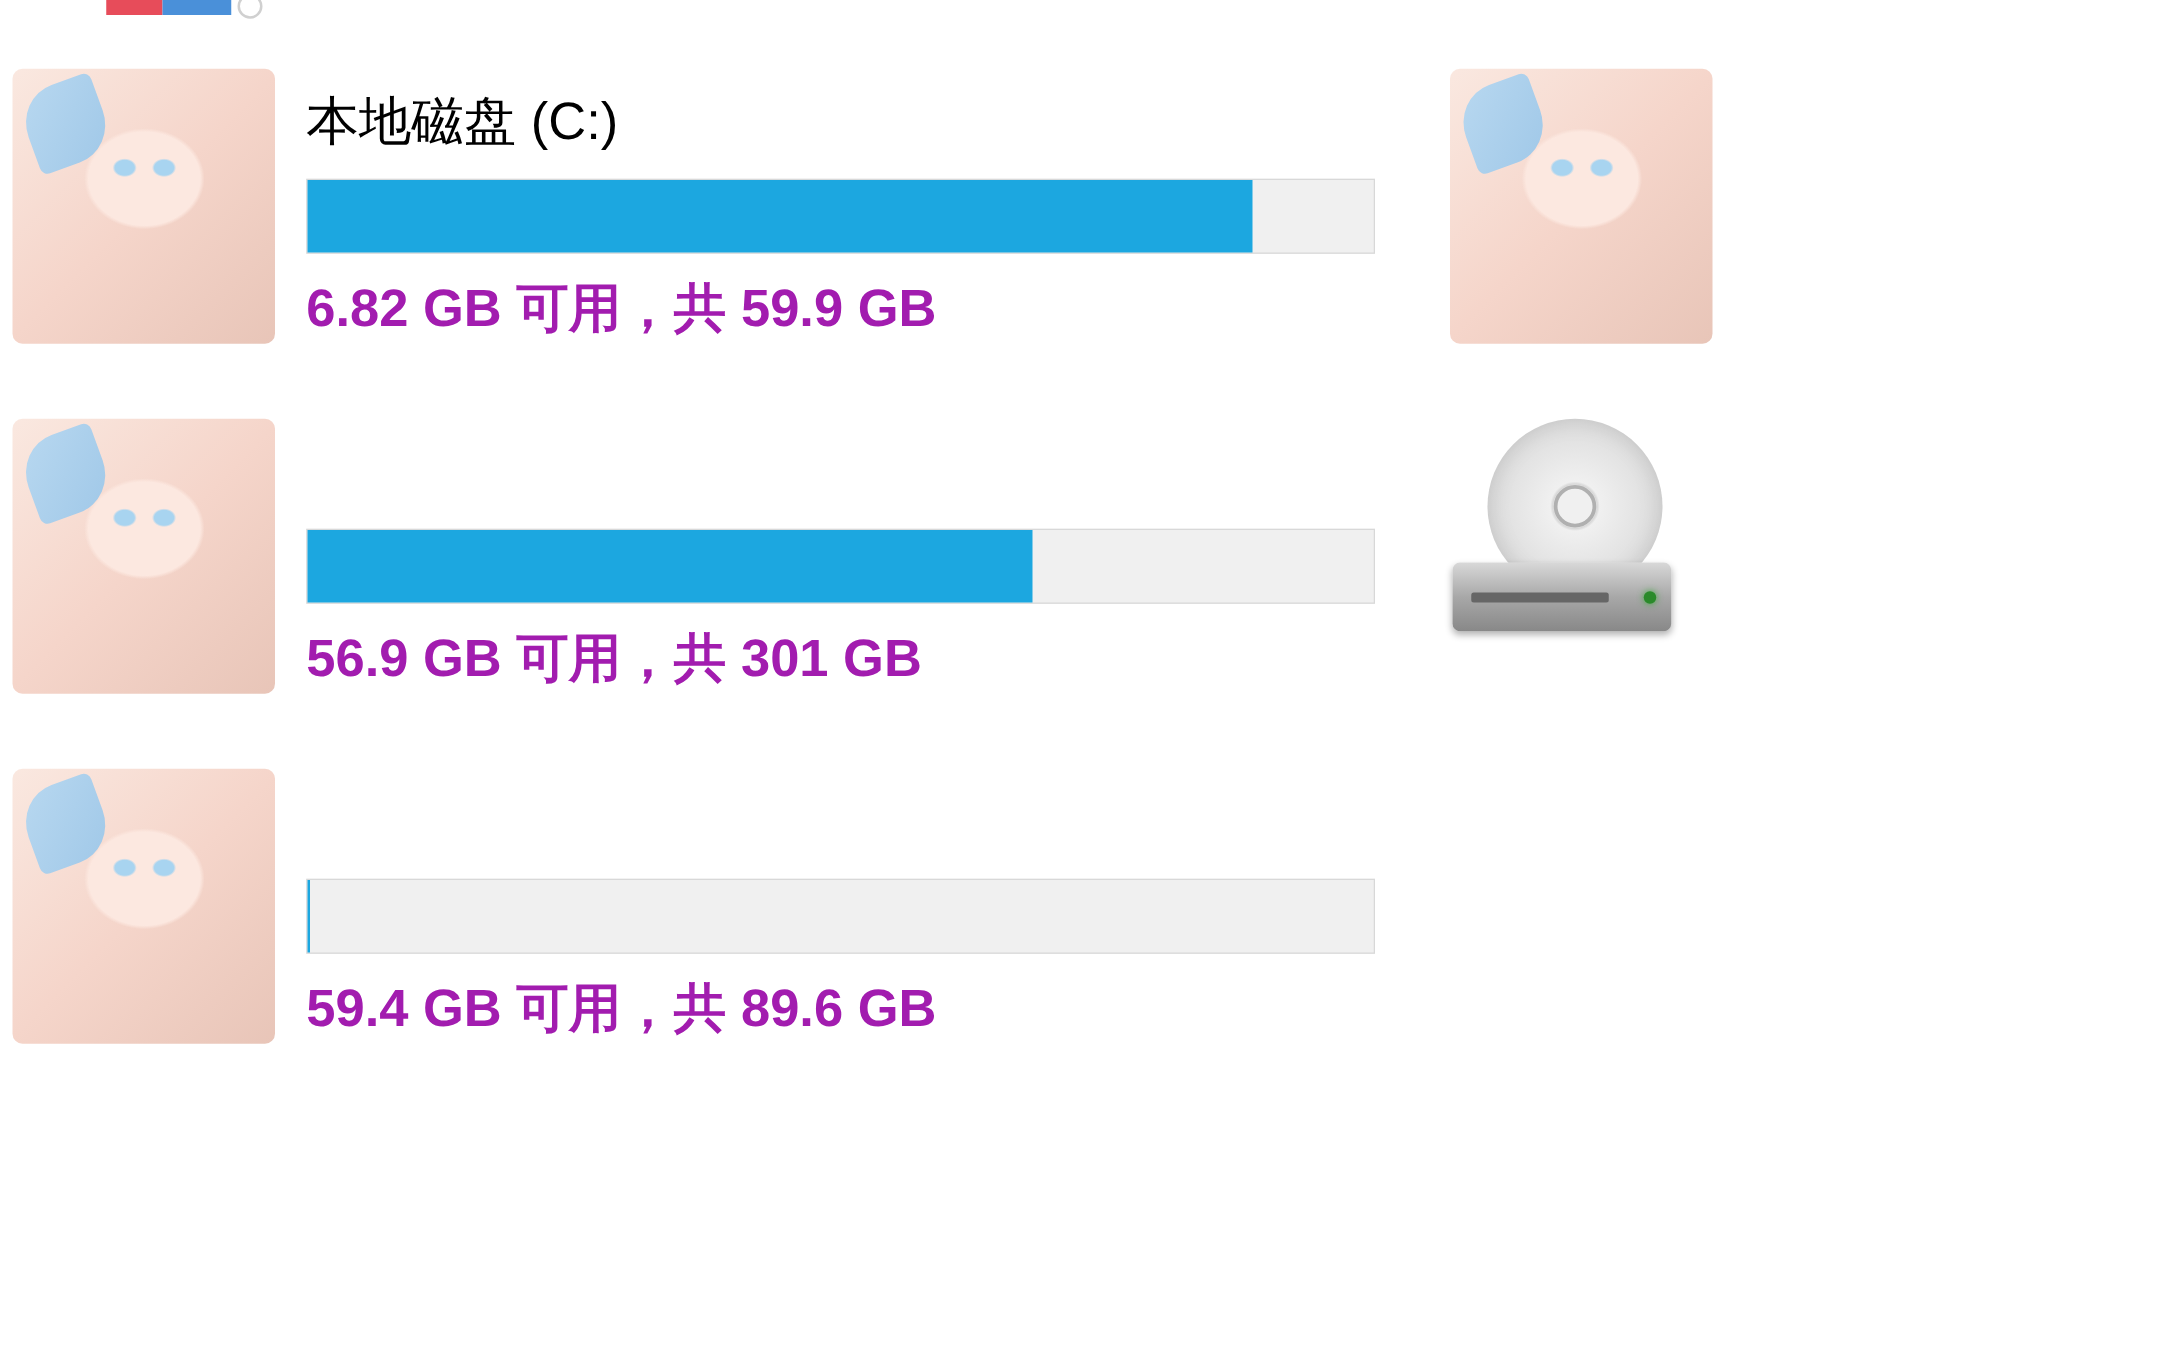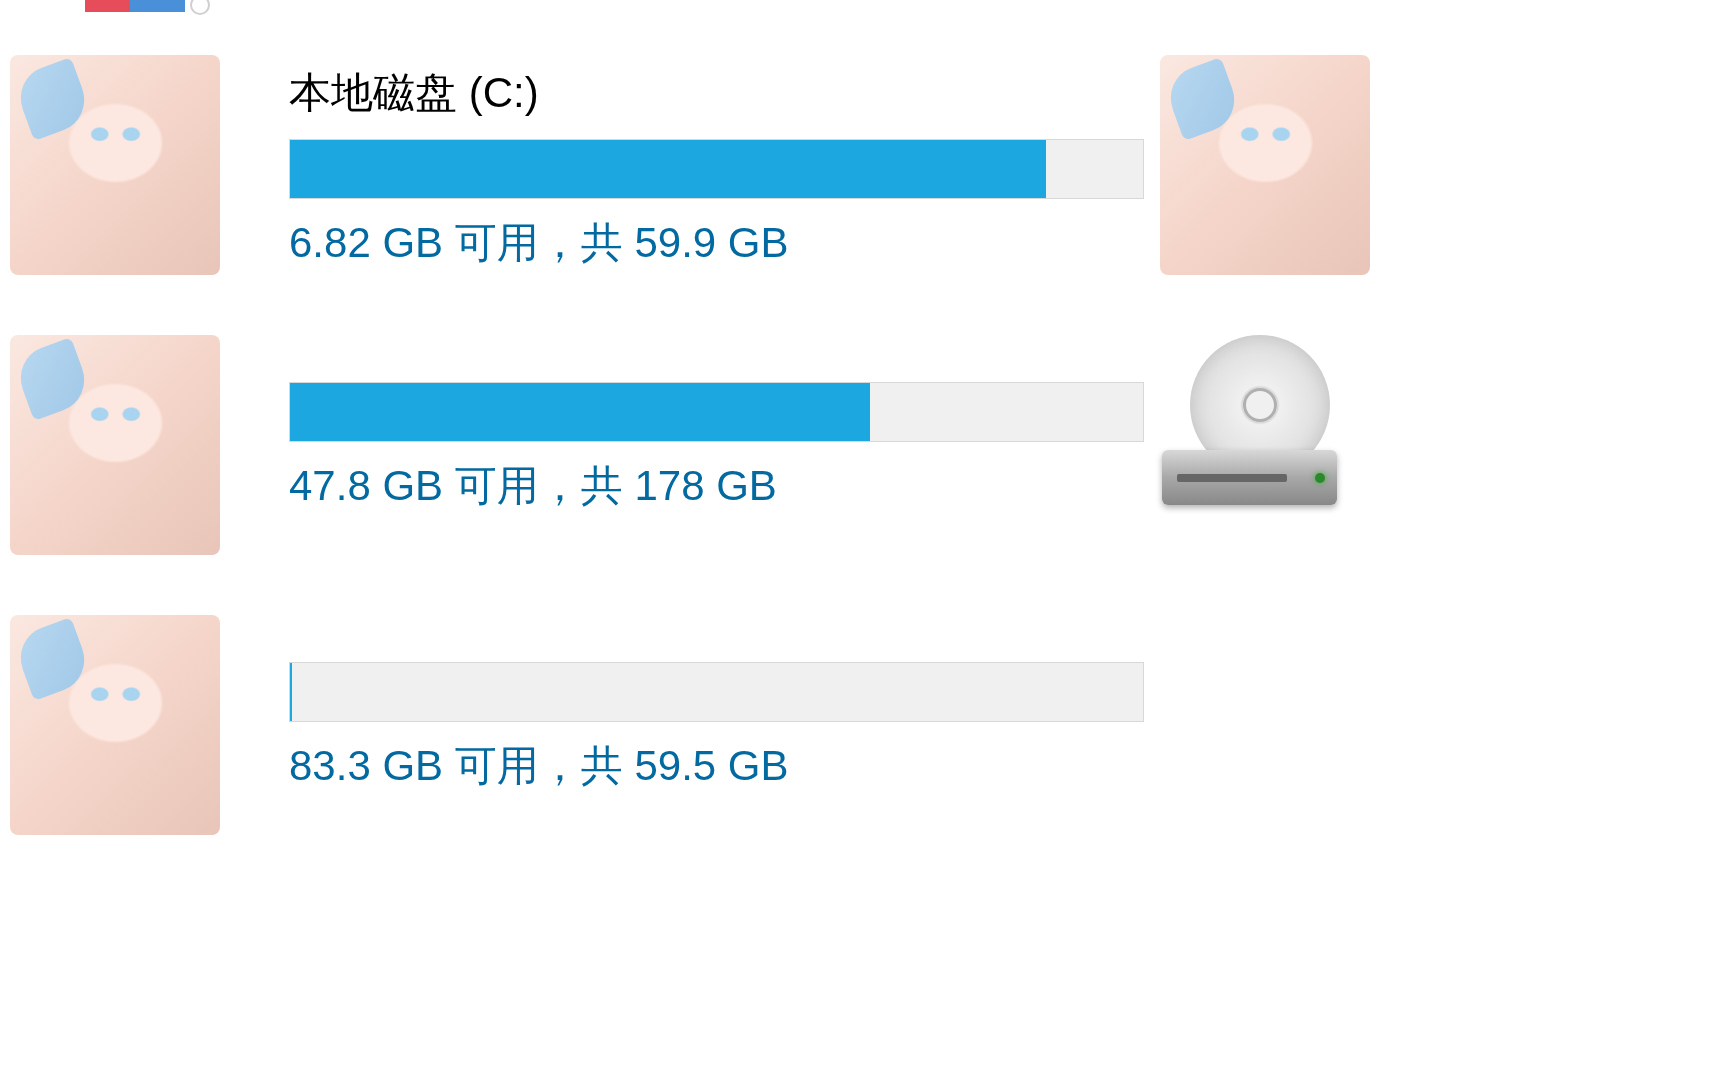--- a/index.html
+++ b/index.html
@@ -29,24 +29,23 @@
       height: 20px;
       border-radius: 50%;
       border: 2px solid #d0d0d0;
       background: white;
     }
     .drives-container {
       padding-top: 55px;
     }
     .drive-item {
       display: flex;
-      align-items: center;
+      align-items: flex-end;
       margin-bottom: 60px;
       position: relative;
-      gap: 44px;
     }
     .drive-icon {
       width: 210px;
       height: 220px;
       margin-right: 25px;
       background: linear-gradient(135deg, #fae8e0 0%, #f5d5ca 50%, #e8c5b8 100%);
       border-radius: 8px;
       position: relative;
       overflow: hidden;
     }
@@ -89,21 +88,22 @@
       border: 1px solid #d8d8d8;
       margin-bottom: 16px;
       position: relative;
     }
     .progress-fill {
       height: 100%;
       background: #1ca7e0;
     }
     .drive-status {
       font-size: 42px;
-      color: #0369a1;
+      color: #a21caf;
+      font-weight: bold;
     }
     .right-icon-container {
       position: absolute;
       left: 1150px;
       top: 0;
     }
     .anime-icon-right {
       width: 210px;
       height: 220px;
       background: linear-gradient(135deg, #fae8e0 0%, #f5d5ca 50%, #e8c5b8 100%);
@@ -219,33 +219,33 @@
       <div class="anime-icon-right"></div>
     </div>
   </div>
 
   <div class="drive-item">
     <div class="drive-icon"></div>
     <div class="drive-info">
       <div class="progress-bar">
         <div class="progress-fill" style="width: 68%;"></div>
       </div>
-      <div class="drive-status">47.8 GB 可用，共 178 GB</div>
+      <div class="drive-status">56.9 GB 可用，共 301 GB</div>
     </div>
     <div class="right-icon-container">
       <div class="disk-icon">
         <div class="cd"></div>
         <div class="drive-body"></div>
       </div>
     </div>
   </div>
 
   <div class="drive-item">
     <div class="drive-icon"></div>
     <div class="drive-info">
       <div class="progress-bar">
         <div class="progress-fill" style="width: 0.2%;"></div>
       </div>
-      <div class="drive-status">83.3 GB 可用，共 59.5 GB</div>
+      <div class="drive-status">59.4 GB 可用，共 89.6 GB</div>
     </div>
   </div>
 
 </div>
 
 </body></html>

